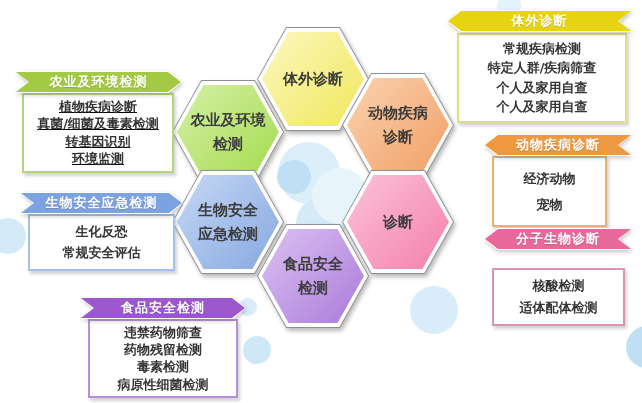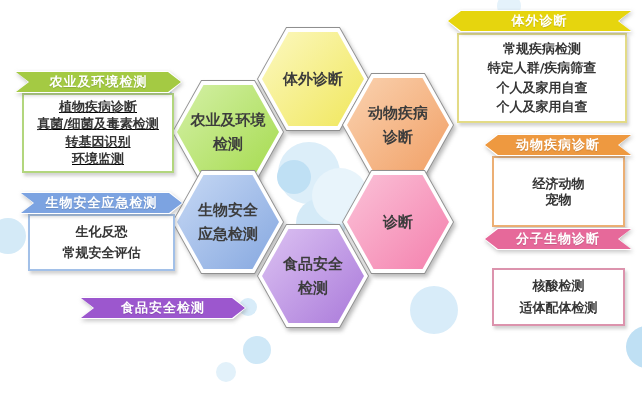--- a/index.html
+++ b/index.html
@@ -165,28 +165,34 @@
     <div class="panel-item">生化反恐</div>
     <div class="panel-item">常规安全评估</div>
   </div>
 
   <div class="banner dir-right" style="left:80px;top:297px;width:166px;">
     <div class="shape-w"></div>
     <div class="shape-c" style="background:var(--banner_purple);">
       <span class="banner-label">食品安全检测</span>
     </div>
   </div>
+  <div class="panel-body" style="left:88px;top:319px;width:150px;height:79px;border:2px solid var(--border_purple);">
+    <div class="panel-item">违禁药物筛查</div>
+    <div class="panel-item">药物残留检测</div>
+    <div class="panel-item">毒素检测</div>
+    <div class="panel-item">病原性细菌检测</div>
+  </div>
 
   <div class="banner dir-left" style="left:484px;top:134px;width:148px;">
     <div class="shape-w"></div>
     <div class="shape-c" style="background:var(--banner_orange);">
       <span class="banner-label">动物疾病诊断</span>
     </div>
   </div>
-  <div class="panel-body" style="left:492px;top:156px;width:133px;height:71px;border:2px solid var(--border_orange);justify-content:center;">
+  <div class="panel-body" style="left:492px;top:156px;width:115px;height:71px;border:2px solid var(--border_orange);">
     <div class="panel-item">经济动物</div>
     <div class="panel-item">宠物</div>
   </div>
 
   <div class="banner dir-left" style="left:484px;top:228px;width:148px;">
     <div class="shape-w"></div>
     <div class="shape-c" style="background:var(--banner_pink);">
       <span class="banner-label">分子生物诊断</span>
     </div>
   </div>

